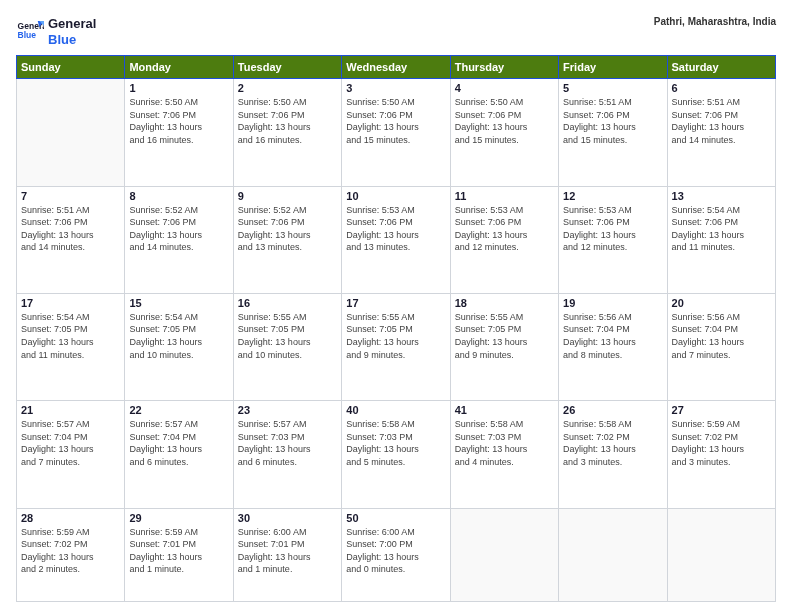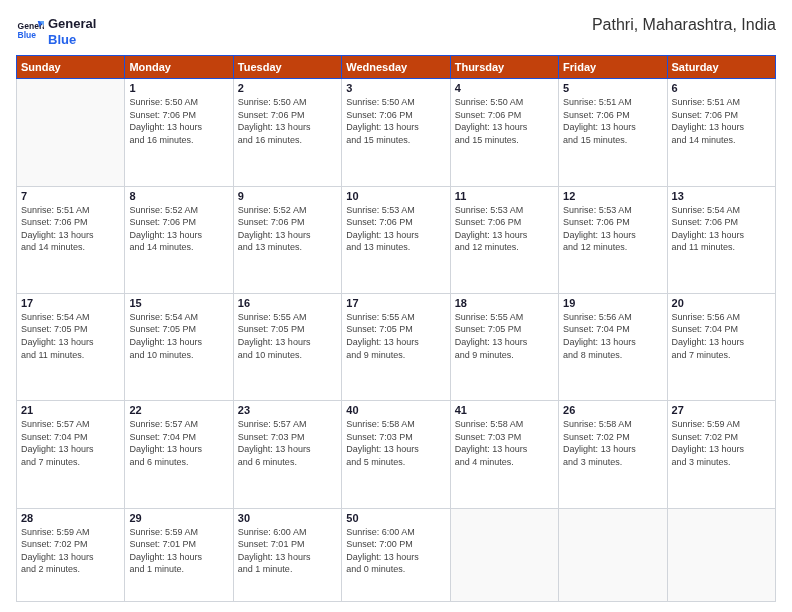--- a/index.html
+++ b/index.html
@@ -35,33 +35,33 @@
     .title-area {
       text-align: right;
     }
     .month-title {
       font-size: 32px;
       font-weight: bold;
       color: #1a1a2e;
       line-height: 1.1;
     }
     .location {
-      font-size: 16px;
+      font-size: 10px;
       color: #333;
-      font-weight: normal;
+      font-weight: bold;
     }
     .calendar {
       flex: 1;
       border: 1px solid #ccc;
       border-collapse: collapse;
       width: 100%;
       table-layout: fixed;
     }
     .calendar th {
-      background-color: #c2410c;
+      background-color: #4d7c0f;
       color: #fff;
       font-size: 11px;
       font-weight: bold;
       padding: 5px 4px;
       text-align: left;
       border: 1px solid #1d4ed8;
     }
     .calendar td {
       border: 1px solid #d1d5db;
       vertical-align: top;

